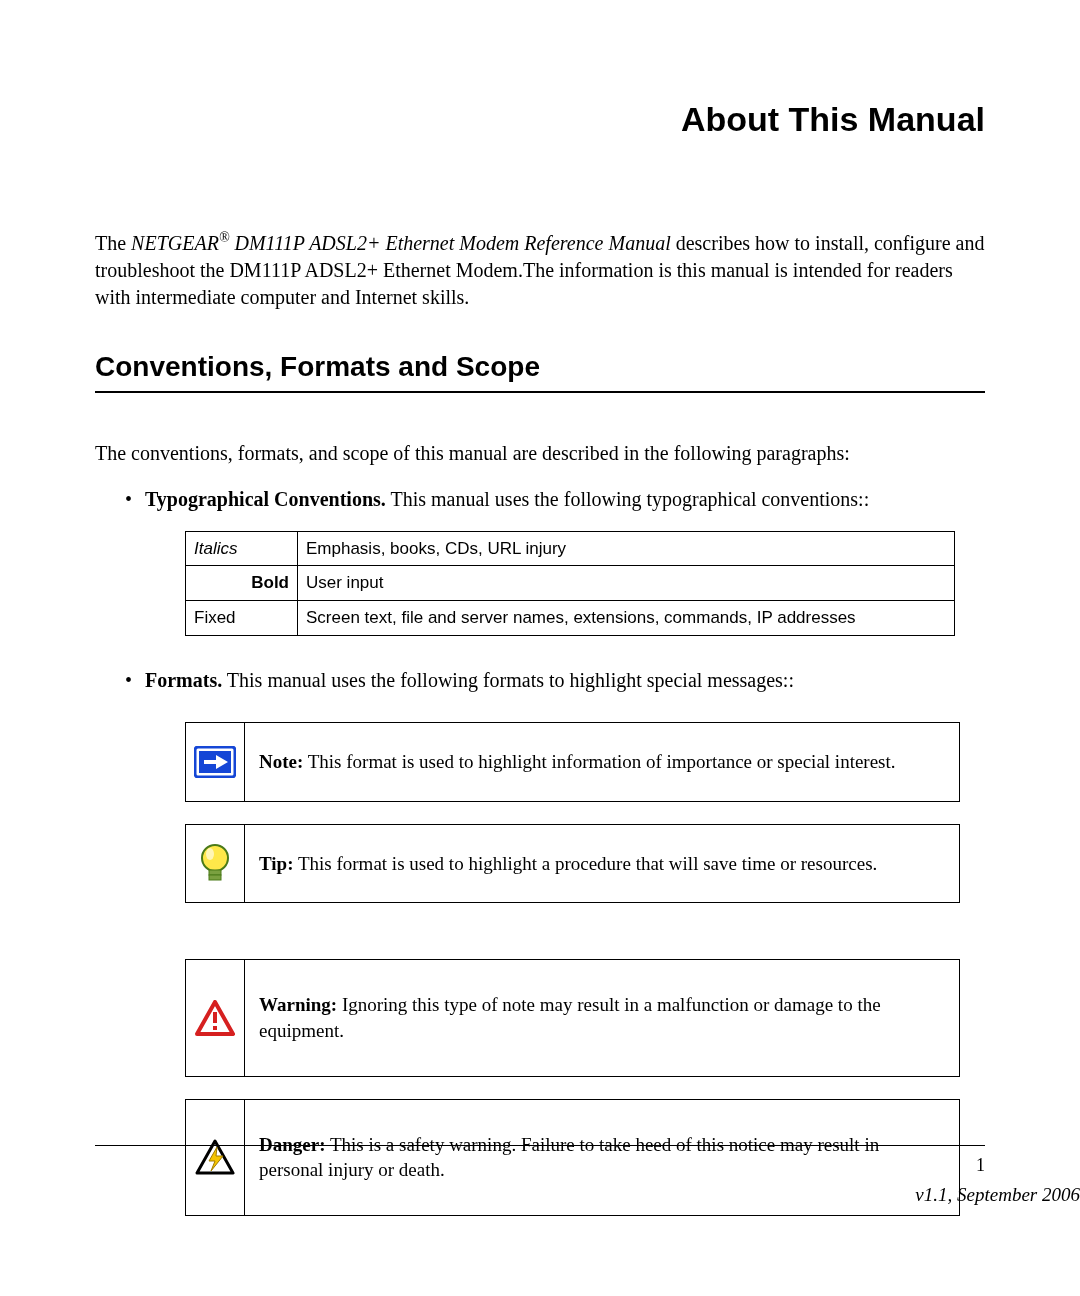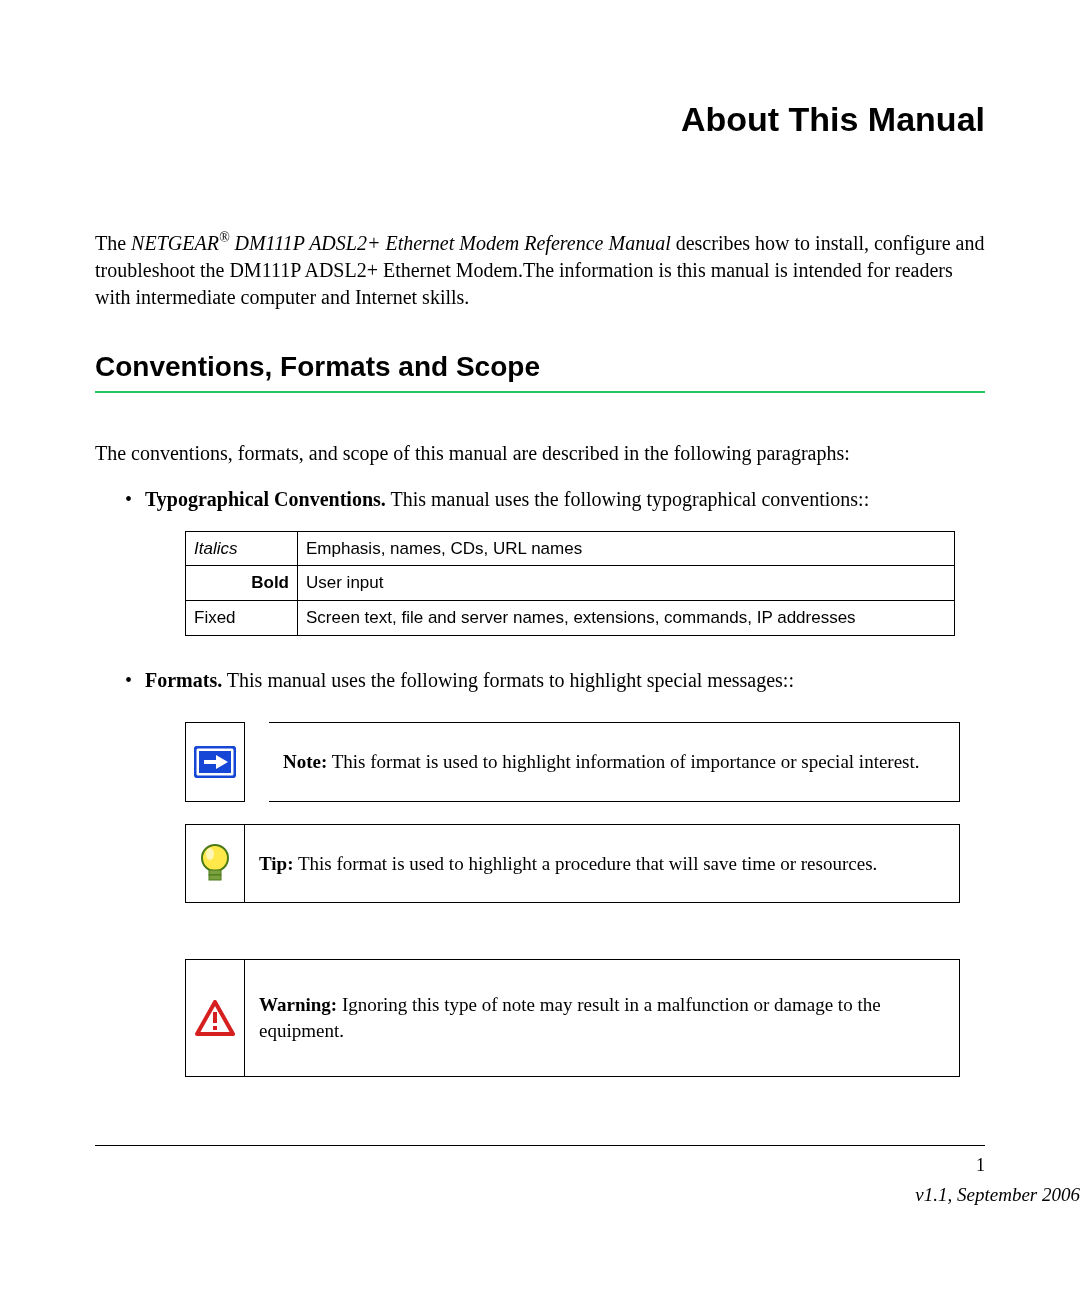--- a/index.html
+++ b/index.html
@@ -28,21 +28,21 @@
     line-height: 1.35;
     margin: 0 0 40px 0;
   }
   .italic { font-style: italic; }
   .sup { vertical-align: super; font-size: 0.7em; }
   h2.section {
     font-family: Arial, Helvetica, sans-serif;
     font-weight: bold;
     font-size: 28px;
     margin: 0 0 6px 0;
-    border-bottom: 2px solid #22c55e;
+    border-bottom: 2px solid #000000;
     padding-bottom: 8px;
   }
   .section-gap { height: 40px; }
   p.body {
     font-size: 20px;
     line-height: 1.4;
     margin: 0 0 18px 0;
   }
   ul.bullets {
     margin: 0;
@@ -150,39 +150,39 @@
   <p class="body">The conventions, formats, and scope of this manual are described in the following paragraphs:</p>
 
   <ul class="bullets">
     <li>
       <span class="bold">Typographical Conventions.</span><span> This manual uses the following typographical conventions::</span>
 
       <table class="conv">
         <tbody>
             <tr>
           <td class="label t-italic">Italics</td>
-          <td>Emphasis, names, CDs, URL names</td>
+          <td>Emphasis, books, CDs, URL injury</td>
         </tr>
         <tr>
           <td class="label t-bold">Bold</td>
           <td>User input</td>
         </tr>
         <tr>
           <td class="label t-fixed">Fixed</td>
           <td>Screen text, file and server names, extensions, commands, IP addresses</td>
         </tr>
       </tbody>
         </table>
     </li>
 
     <li>
       <span class="bold">Formats.</span><span> This manual uses the following formats to highlight special messages::</span>
 
       
-      <div class="callout" style="margin-top:28px;gap:24px;">
+      <div class="callout" style="margin-top:28px;">
         <div class="iconcell">
           <svg width="42" height="32">
             <rect x="1" y="1" width="40" height="30" rx="3" fill="#fff" stroke="#1546d6" stroke-width="3"></rect>
             <rect x="5" y="5" width="32" height="22" fill="#1546d6"></rect>
             <polygon points="10,14 22,14 22,9 34,16 22,23 22,18 10,18" fill="#fff"></polygon>
           </svg>
         </div>
         <div class="textcell">
           <span class="bold">Note:</span><span> This format is used to highlight information of importance or special interest.</span>
         </div>
@@ -213,20 +213,31 @@
             <rect x="18" y="12" width="4" height="11" fill="#d62020"></rect>
             <rect x="18" y="26" width="4" height="4" fill="#d62020"></rect>
           </svg>
         </div>
         <div class="textcell">
           <span class="bold">Warning:</span><span> Ignoring this type of note may result in a malfunction or damage to the equipment.</span>
         </div>
       </div>
 
       
+      <div class="callout tight">
+        <div class="iconcell">
+          <svg width="40" height="36">
+            <polygon points="20,2 38,34 2,34" fill="none" stroke="#000" stroke-width="3" stroke-linejoin="round"></polygon>
+            <polygon points="22,8 14,22 20,22 16,32 28,17 21,17" fill="#f5c400" stroke="#a07a00" stroke-width="1"></polygon>
+          </svg>
+        </div>
+        <div class="textcell">
+          <span class="bold">Danger:</span><span> This is a safety warning. Failure to take heed of this notice may result in personal injury or death.</span>
+        </div>
+      </div>
 
     </li>
   </ul>
 
   <div class="footer-rule"></div>
   <div class="pagenum">1</div>
   <div class="version">v1.1, September 2006</div>
 
 </div>
 

